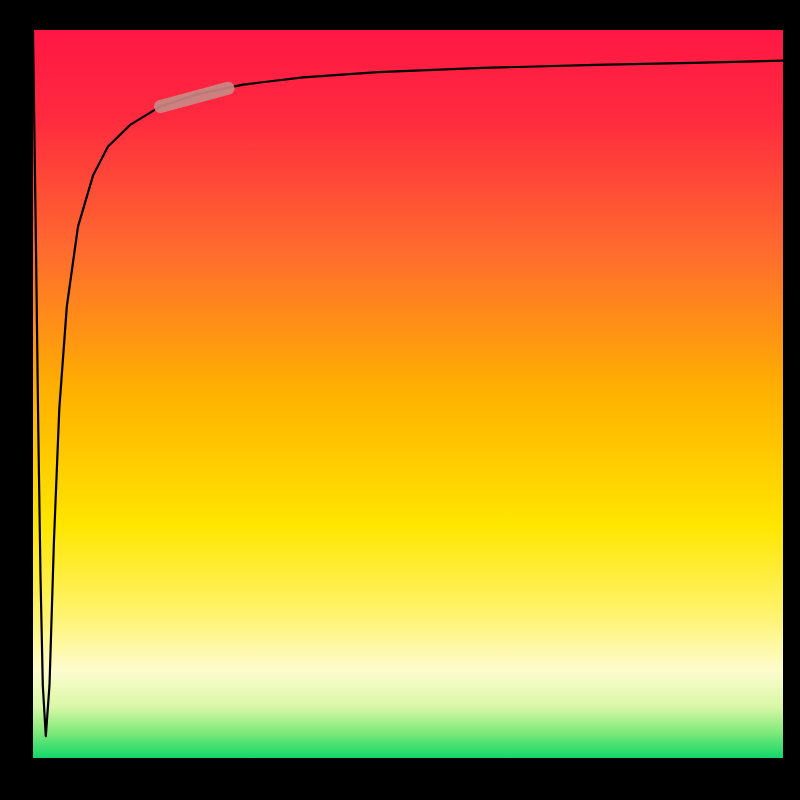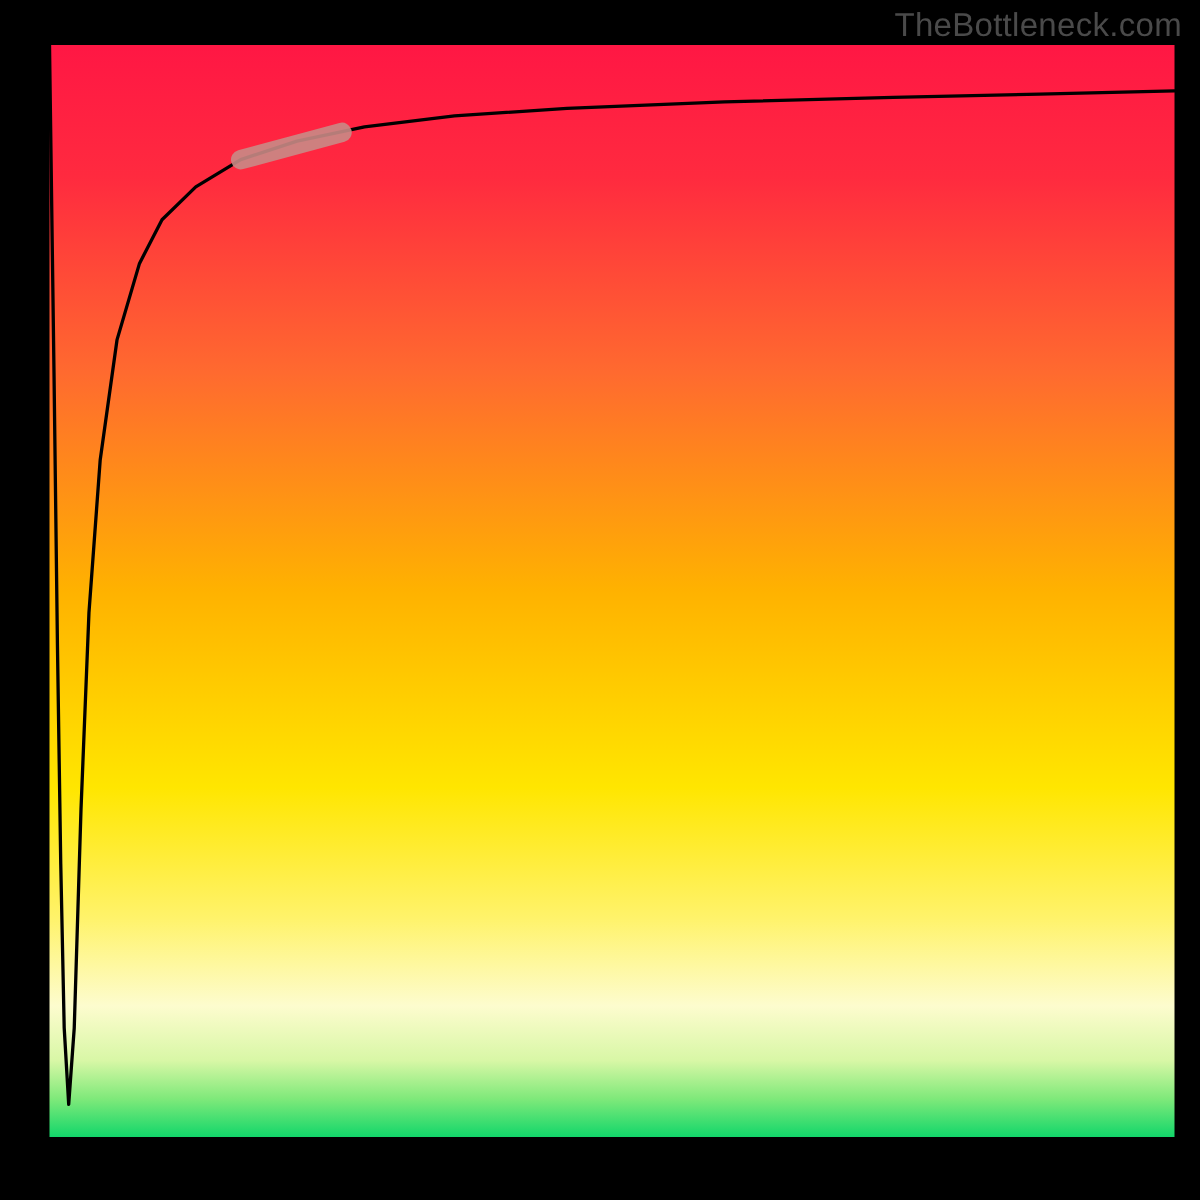--- a/index.html
+++ b/index.html
@@ -29,21 +29,20 @@
   }
   svg {
     display: block;
   }
 </style>
 </head>
 <body>
 
 <div class="stage">
 
-  <div class="watermark">TheBottleneck.com</div>
 
   <svg id="chart-svg" width="800" height="800" viewBox="0 0 800 800">
     <defs>
       <linearGradient id="bg-grad" x1="0" y1="0" x2="0" y2="1">
           <stop offset="0%" stop-color="#ff1744"></stop>
           <stop offset="12%" stop-color="#ff2a3f"></stop>
           <stop offset="30%" stop-color="#ff6a2f"></stop>
           <stop offset="50%" stop-color="#ffb200"></stop>
           <stop offset="68%" stop-color="#ffe600"></stop>
           <stop offset="80%" stop-color="#fff36b"></stop>

